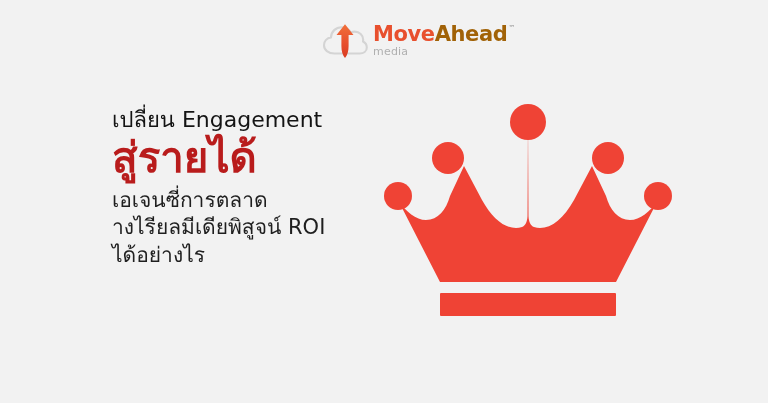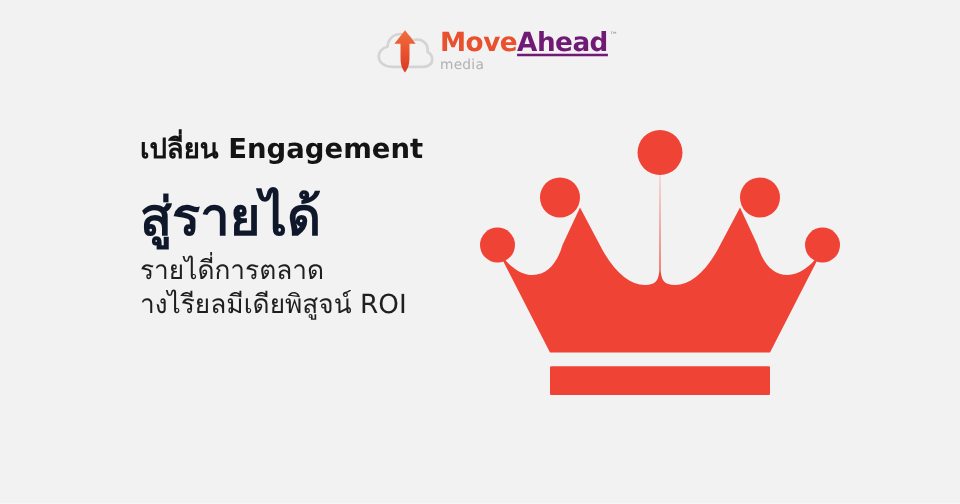--- a/index.html
+++ b/index.html
@@ -16,21 +16,21 @@
     position: relative;
     width: 768px;
     height: 403px;
     background: #f2f2f2;
     overflow: hidden;
   }
 
   
   #logo {
     position: absolute;
-    left: 301px;
+    left: 322px;
     top: 20px;
     width: 168px;
     height: 40px;
     display: flex;
     align-items: center;
   }
   #logo-mark {
     width: 46px;
     height: 38px;
     flex: 0 0 auto;
@@ -44,21 +44,21 @@
   }
   #logo-line1 {
     font-size: 21px;
     font-weight: bold;
     letter-spacing: -0.4px;
     white-space: nowrap;
     display: flex;
     align-items: flex-start;
   }
   .logo-move  { color: #e8502e; }
-  .logo-ahead { color: #701a75; text-decoration: underline; }
+  .logo-ahead { color: #a16207; }
   .logo-tm {
     color: #8c8c8c;
     font-size: 7px;
     font-weight: normal;
     margin-left: 1px;
     margin-top: 1px;
   }
   #logo-line2 {
     font-size: 11px;
     color: #b0b0b0;
@@ -69,31 +69,31 @@
   
   #copy {
     position: absolute;
     left: 112px;
     top: 106px;
     width: 280px;
     color: #1c1c1c;
   }
   #kicker {
     font-size: 22px;
-    font-weight: 700;
+    font-weight: 400;
     line-height: 1.25;
     color: #141414;
     white-space: nowrap;
   }
   #headline {
     font-size: 42px;
     font-weight: bold;
     line-height: 1.12;
-    color: #0f172a;
-    margin-top: 16px;
+    color: #b91c1c;
+    margin-top: 0;
     white-space: nowrap;
   }
   #subcopy {
     margin-top: 6px;
     font-size: 21px;
     font-weight: 400;
     line-height: 1.32;
     color: #1f1f1f;
   }
   #subcopy div { white-space: nowrap; }
@@ -153,22 +153,23 @@
           <span class="logo-tm">™</span>
       </span>
       <span id="logo-line2">media</span>
     </span>
   </div>
 
   <div id="copy">
     <div id="kicker">เปลี่ยน Engagement</div>
     <div id="headline">สู่รายได้</div>
     <div id="subcopy">
-      <div>รายไดี่การตลาด</div>
+      <div>เอเจนซี่การตลาด</div>
       <div>างไรียลมีเดียพิสูจน์ ROI</div>
+      <div>ได้อย่างไร</div>
     </div>
   </div>
 
   <div id="crown">
     <svg viewBox="0 0 300 220" width="300" height="220" xmlns="http://www.w3.org/2000/svg">
       <g id="crown-shape" fill="#ef4335">
 
         <path d="M20 104
                  L62 186
                  L62 186

